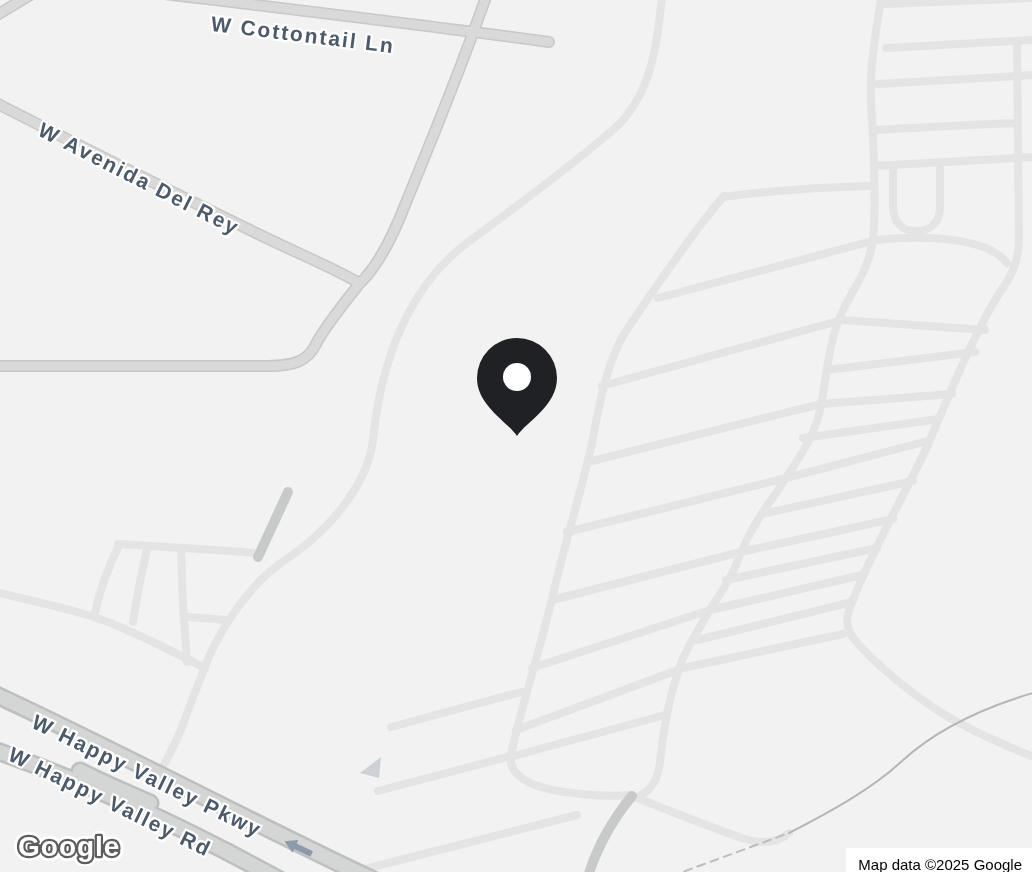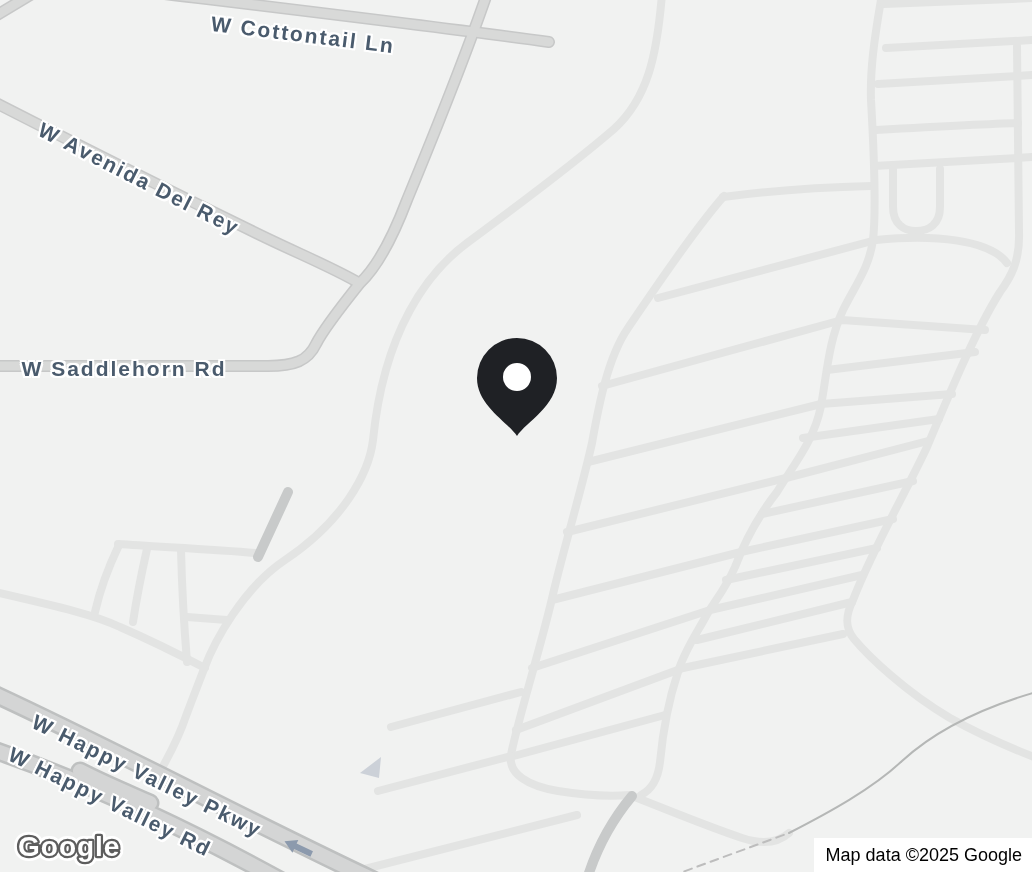--- a/index.html
+++ b/index.html
@@ -8,22 +8,22 @@
   #road-svg{position:absolute;left:0;top:0;}
   #labels-layer{position:absolute;left:0;top:0;width:100%;height:100%;pointer-events:none;}
   .road-label{
     position:absolute;
     transform:translate(-50%,-50%);
     font-size:21px;font-weight:700;letter-spacing:2px;white-space:nowrap;
     text-shadow:-2px 0 0 #fff,2px 0 0 #fff,0 -2px 0 #fff,0 2px 0 #fff,
                 -2px -2px 0 #fff,2px 2px 0 #fff,-2px 2px 0 #fff,2px -2px 0 #fff;
   }
   #attribution{
-    position:absolute;right:0;bottom:0;height:34px;line-height:34px;
-    background:#ffffff;padding:0 10px 0 12px;font-size:18px;
+    position:absolute;right:0;bottom:0;height:24px;line-height:34px;
+    background:#ffffff;padding:0 10px 0 12px;font-size:15px;
   }
   #google-logo{position:absolute;left:14px;bottom:6px;}
 </style>
 </head>
 <body>
 
 <div id="map" style="background: rgb(241, 242, 241);">
   <svg id="road-svg" width="1032" height="872" viewBox="0 0 1032 872">
     <g id="g-light">
         <path d="M662,-6 C657,55 648,98 614,129 C578,160 505,215 467,243 C428,272 384,330 373,440 C369,474 342,522 285,560 C243,588 214,642 204,669 C199,682 192,700 186,716 C178,740 170,753 161,770" fill="none" stroke="#e3e4e3" stroke-width="8" stroke-linecap="round" stroke-linejoin="round"></path>
@@ -103,21 +103,20 @@
 
     <g id="pin" transform="translate(517,436)">
       <path id="pin-body" d="M0,0 C-9,-14 -40,-30 -40,-58 A40,40 0 1 1 40,-58 C40,-30 9,-14 0,0 Z" fill="#1f2125"></path>
       <circle id="pin-hole" cx="0" cy="-59" r="14" fill="#ffffff"></circle>
     </g>
   </svg>
 
   <div id="labels-layer">
       <div class="road-label" style="left: 303px; top: 35px; color: rgb(74, 91, 109); transform: translate(-50%, -50%) rotate(7deg);">W Cottontail Ln</div>
       <div class="road-label" style="left: 139px; top: 179px; color: rgb(74, 91, 109); transform: translate(-50%, -50%) rotate(27deg);">W Avenida Del Rey</div>
-      <div class="road-label" style="left: 124px; top: 369px; color: rgb(74, 91, 109); transform: translate(-50%, -50%) rotate(0deg);">W Saddlehorn Rd</div>
       <div class="road-label" style="left: 147px; top: 776px; color: rgb(74, 91, 109); transform: translate(-50%, -50%) rotate(26deg);">W Happy Valley Pkwy</div>
       <div class="road-label" style="left: 110px; top: 802px; color: rgb(74, 91, 109); transform: translate(-50%, -50%) rotate(26deg);">W Happy Valley Rd</div>
     </div>
 
   <svg id="google-logo" width="126" height="40" viewBox="0 0 126 40">
     <text id="logo-halo" x="4" y="30" font-size="28" font-weight="bold" letter-spacing="1" fill="none" stroke="#ffffff" stroke-width="10" stroke-linejoin="round">Google</text>
     <text id="logo-text" x="4" y="30" font-size="28" font-weight="bold" letter-spacing="1" fill="#ffffff" stroke="#5d5d5d" stroke-width="4.5" paint-order="stroke" stroke-linejoin="round">Google</text>
   </svg>
 
   <div id="attribution">Map data ©2025 Google</div>

